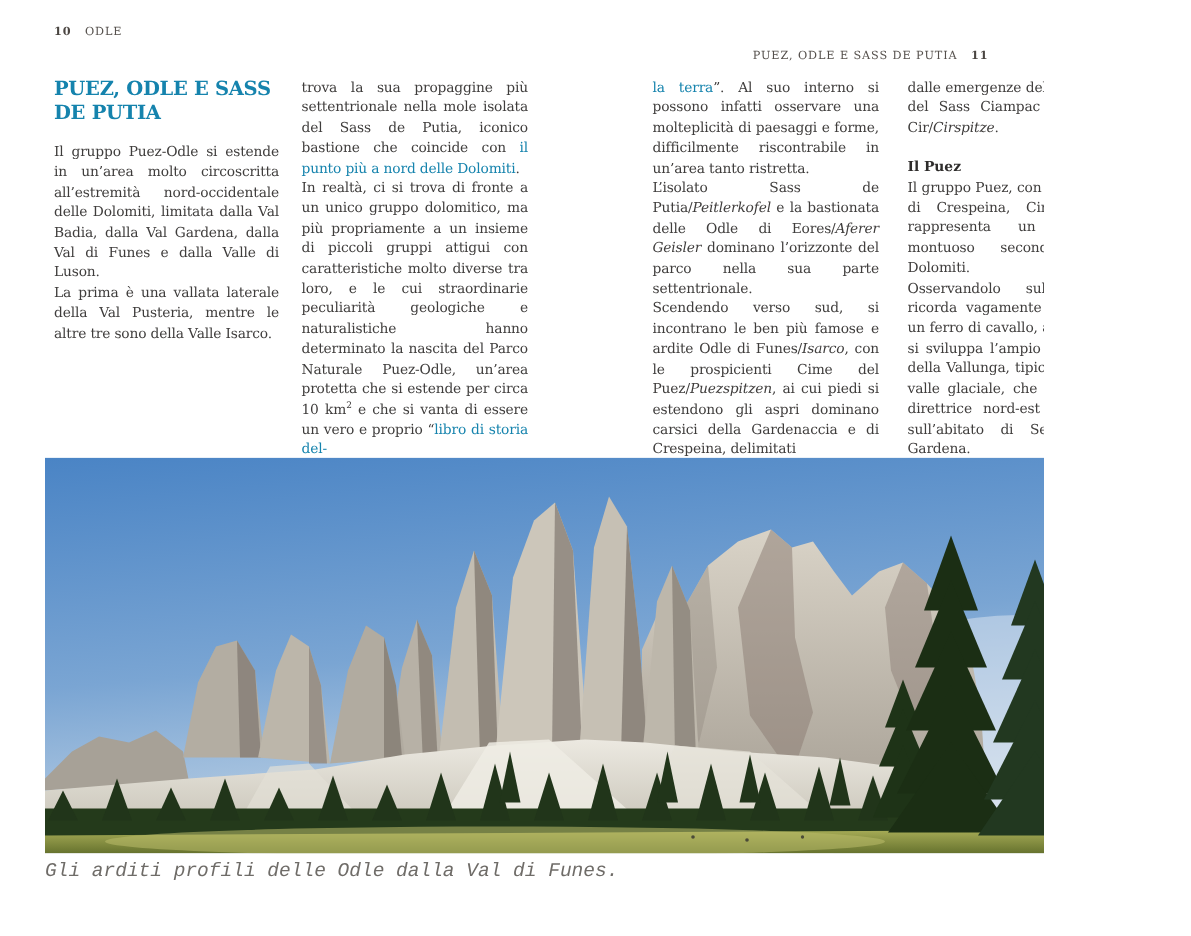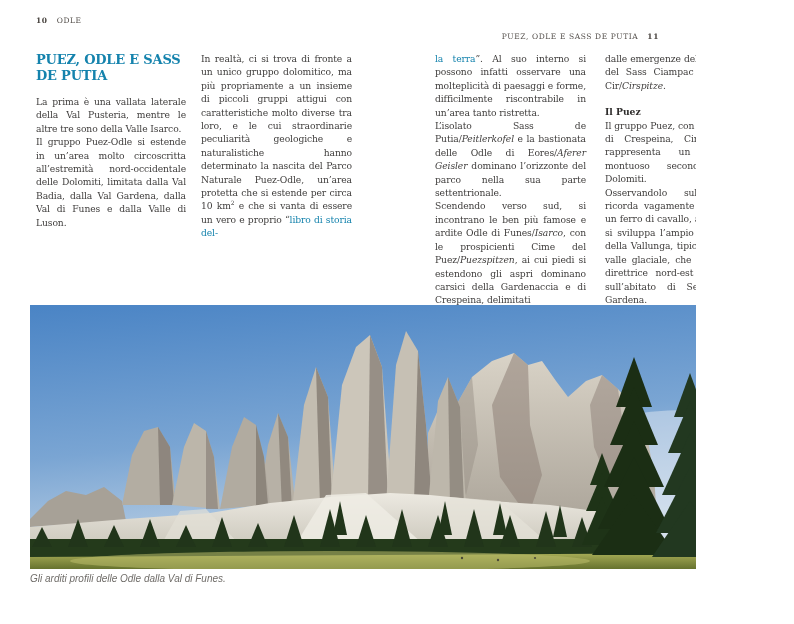--- a/index.html
+++ b/index.html
@@ -19,42 +19,43 @@
   .body{margin:0;font-size:9.2px;line-height:13.4px;text-align:justify;text-align-last:left;
         letter-spacing:-0.1px;}
   .body .accent{color:var(--accent);font-weight:normal;}
   .body .italic{font-style:italic;}
   .body sup{font-size:6px;line-height:0;}
   .subhead{margin:13px 0 0 0;font-size:9.2px;line-height:13.4px;font-weight:bold;color:#2e2c2b;}
   
   .photo{position:absolute;left:30px;top:305px;width:727px;height:264px;overflow:hidden;
          margin:0;}
   .photo svg{display:block;}
-  .caption{position:absolute;left:30px;top:573px;font-family:Liberation Sans, sans-serif;
-           font-style:italic;font-size:10px;color:#6f6c68;}
+  .caption{position:absolute;left:30px;top:573px;font-family:Liberation Mono, monospace;
+           font-style:italic;font-size:13px;color:#6f6c68;}
 </style>
 </head>
 <body>
 
 <div class="stage" style="--accent:#1583ad">
 
   <div class="hdr hdr-left">
     <span class="pgnum">10</span><span>ODLE</span>
   </div>
   <div class="hdr hdr-right">
     <span>PUEZ, ODLE E SASS DE PUTIA</span><span class="pgnum">11</span>
   </div>
 
   <section class="col" style="left:36px">
     <h1 class="title">PUEZ, ODLE E SASS DE PUTIA</h1>
+    <p class="body"><span>Il gruppo Puez-Odle si estende in un’area molto circoscritta all’estremità nord-occidentale delle Dolomiti, limitata dalla Val Badia, dalla Val Gardena, dalla Val di Funes e dalla Valle di Luson.</span></p>
     <p class="body"><span>La prima è una vallata laterale della Val Pusteria, mentre le altre tre sono della Valle Isarco.</span></p>
-    <p class="body"><span>Il gruppo Puez-Odle si estende in un’area molto circoscritta all’estremità nord-occidentale delle Dolomiti, limitata dalla Val Badia, dalla Val Gardena, dalla Val di Funes e dalla Valle di Luson.</span></p>
   </section>
 
   <section class="col" style="left:201px;width:151px">
+    <p class="body"><span>trova la sua propaggine più settentrionale nella mole isolata del Sass de Putia, iconico bastione che coincide con </span><span class="accent">il punto più a nord delle Dolomiti</span><span>.</span></p>
     <p class="body"><span>In realtà, ci si trova di fronte a un unico gruppo dolomitico, ma più propriamente a un insieme di piccoli gruppi attigui con caratteristiche molto diverse tra loro, e le cui straordinarie peculiarità geologiche e naturalistiche hanno determinato la nascita del Parco Naturale Puez-Odle, un’area protetta che si estende per circa 10 km</span><sup>2</sup><span> e che si vanta di essere un vero e proprio “</span><span class="accent">libro di storia del-</span></p>
   </section>
 
   <section class="col" style="left:435px;width:151px">
     <p class="body"><span class="accent">la terra</span><span>”. Al suo interno si possono infatti osservare una molteplicità di paesaggi e forme, difficilmente riscontrabile in un’area tanto ristretta.</span></p>
     <p class="body"><span>L’isolato Sass de Putia/</span><span class="italic">Peitlerkofel</span><span> e la bastionata delle Odle di Eores/</span><span class="italic">Aferer Geisler</span><span> dominano l’orizzonte del parco nella sua parte settentrionale.</span></p>
     <p class="body"><span>Scendendo verso sud, si incontrano le ben più famose e ardite Odle di Funes/</span><span class="italic">Isarco</span><span>, con le prospicienti Cime del Puez/</span><span class="italic">Puezspitzen</span><span>, ai cui piedi si estendono gli aspri dominano carsici della Gardenaccia e di Crespeina, delimitati</span></p>
   </section>
 
   <section class="col" style="left:605px;width:151px">

